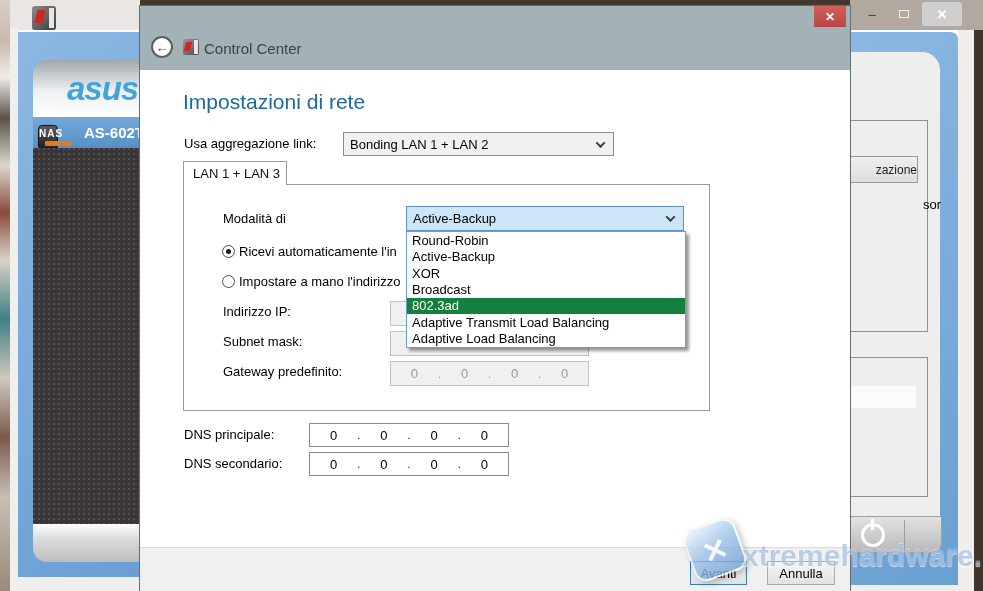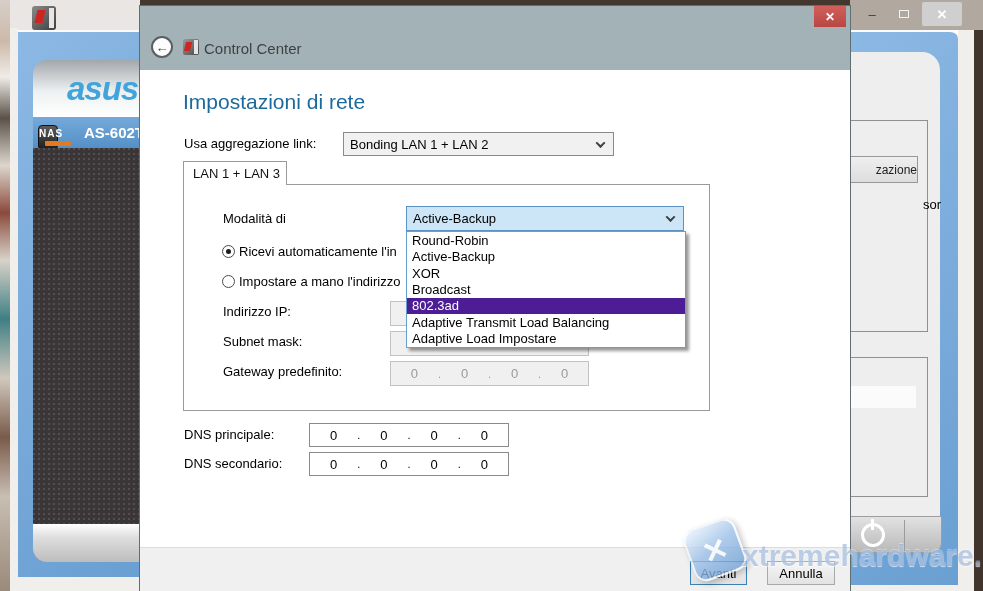--- a/index.html
+++ b/index.html
@@ -50,21 +50,21 @@
   .chev { width:7px; height:7px; border-right:2px solid #3f3f3f; border-bottom:2px solid #3f3f3f; transform:rotate(45deg) translate(-1px,-1px); }
   .tab { background:#fff; border:1px solid #9a9a9a; border-bottom:none; z-index:5; font-size:13px; color:#111; display:flex; align-items:center; padding-left:9px; }
   .groupbox { border:1px solid #9a9a9a; background:#fff; }
   .radio { width:13px; height:13px; border:1px solid #4a4a4a; border-radius:50%; background:#fff; }
   .radio.checked::after { content:""; position:absolute; left:3px; top:3px; width:5px; height:5px; border-radius:50%; background:#1c1c1c; }
   .ipfield { display:flex; align-items:center; justify-content:space-evenly; border:1px solid #8a8a8a; background:#fff; font-size:13px; color:#000; }
   .ipfield.disabled { background:#f0f0f0; border-color:#c2c2c2; color:#9a9a9a; }
   .ipfield .dot { font-size:11px; }
   .dd-list { background:#fff; border:1px solid #66a0cf; box-shadow:3px 3px 3px rgba(0,0,0,0.4); display:flex; flex-direction:column; z-index:30; }
   .dd-item { flex:1; display:flex; align-items:center; padding-left:5px; font-size:13px; color:#000; white-space:nowrap; overflow:hidden; }
-  .dd-item.selected { background:#4c1d95; color:#fff; }
+  .dd-item.selected { background:#15803d; color:#fff; }
   .footer { background:#f0f0f0; border-top:1px solid #dcdcdc; }
   .btn { display:flex; align-items:center; justify-content:center; font-size:13px; color:#000; background:linear-gradient(180deg,#f6f6f6,#e2e2e2); border:1px solid #a9a9a9; }
   .btn.default { border-color:#3c7fb1; box-shadow:inset 0 0 0 1px #d6e6f3; }
 
   
   .app-icon { background:linear-gradient(135deg,#8a8a8a,#3e3e3e); border-radius:3px; overflow:hidden; }
   .app-icon .page { position:absolute; right:2px; top:2px; width:5px; height:20px; background:#e6e6e6; }
   .app-icon .mark { position:absolute; left:4px; top:4px; width:8px; height:13px; background:#cc2522; transform:skewX(-14deg); }
   .cc-icon { background:linear-gradient(135deg,#9a9a9a,#4a4a4a); border-radius:2px; overflow:hidden; }
   .cc-icon .page { position:absolute; right:1px; top:1px; width:4px; height:14px; background:#e6e6e6; }
@@ -231,21 +231,21 @@
           <span>0</span>
       </div>
 
       <div class="abs dd-list" style="left:266px;top:161px;width:280px;height:117px;">
         <div class="dd-item">Round-Robin</div>
         <div class="dd-item">Active-Backup</div>
         <div class="dd-item">XOR</div>
         <div class="dd-item">Broadcast</div>
         <div class="dd-item selected">802.3ad</div>
         <div class="dd-item">Adaptive Transmit Load Balancing</div>
-        <div class="dd-item">Adaptive Load Impostare</div>
+        <div class="dd-item">Adaptive Load Balancing</div>
       </div>
     </div>
 
     <div class="abs footer" style="left:0;top:541px;width:710px;height:44px;">
       <div class="abs btn default" style="left:550px;top:13px;width:57px;height:24px;">
           <span>Avanti</span>
         </div>
       <div class="abs btn" style="left:627px;top:13px;width:68px;height:24px;">
           <span>Annulla</span>
         </div>

